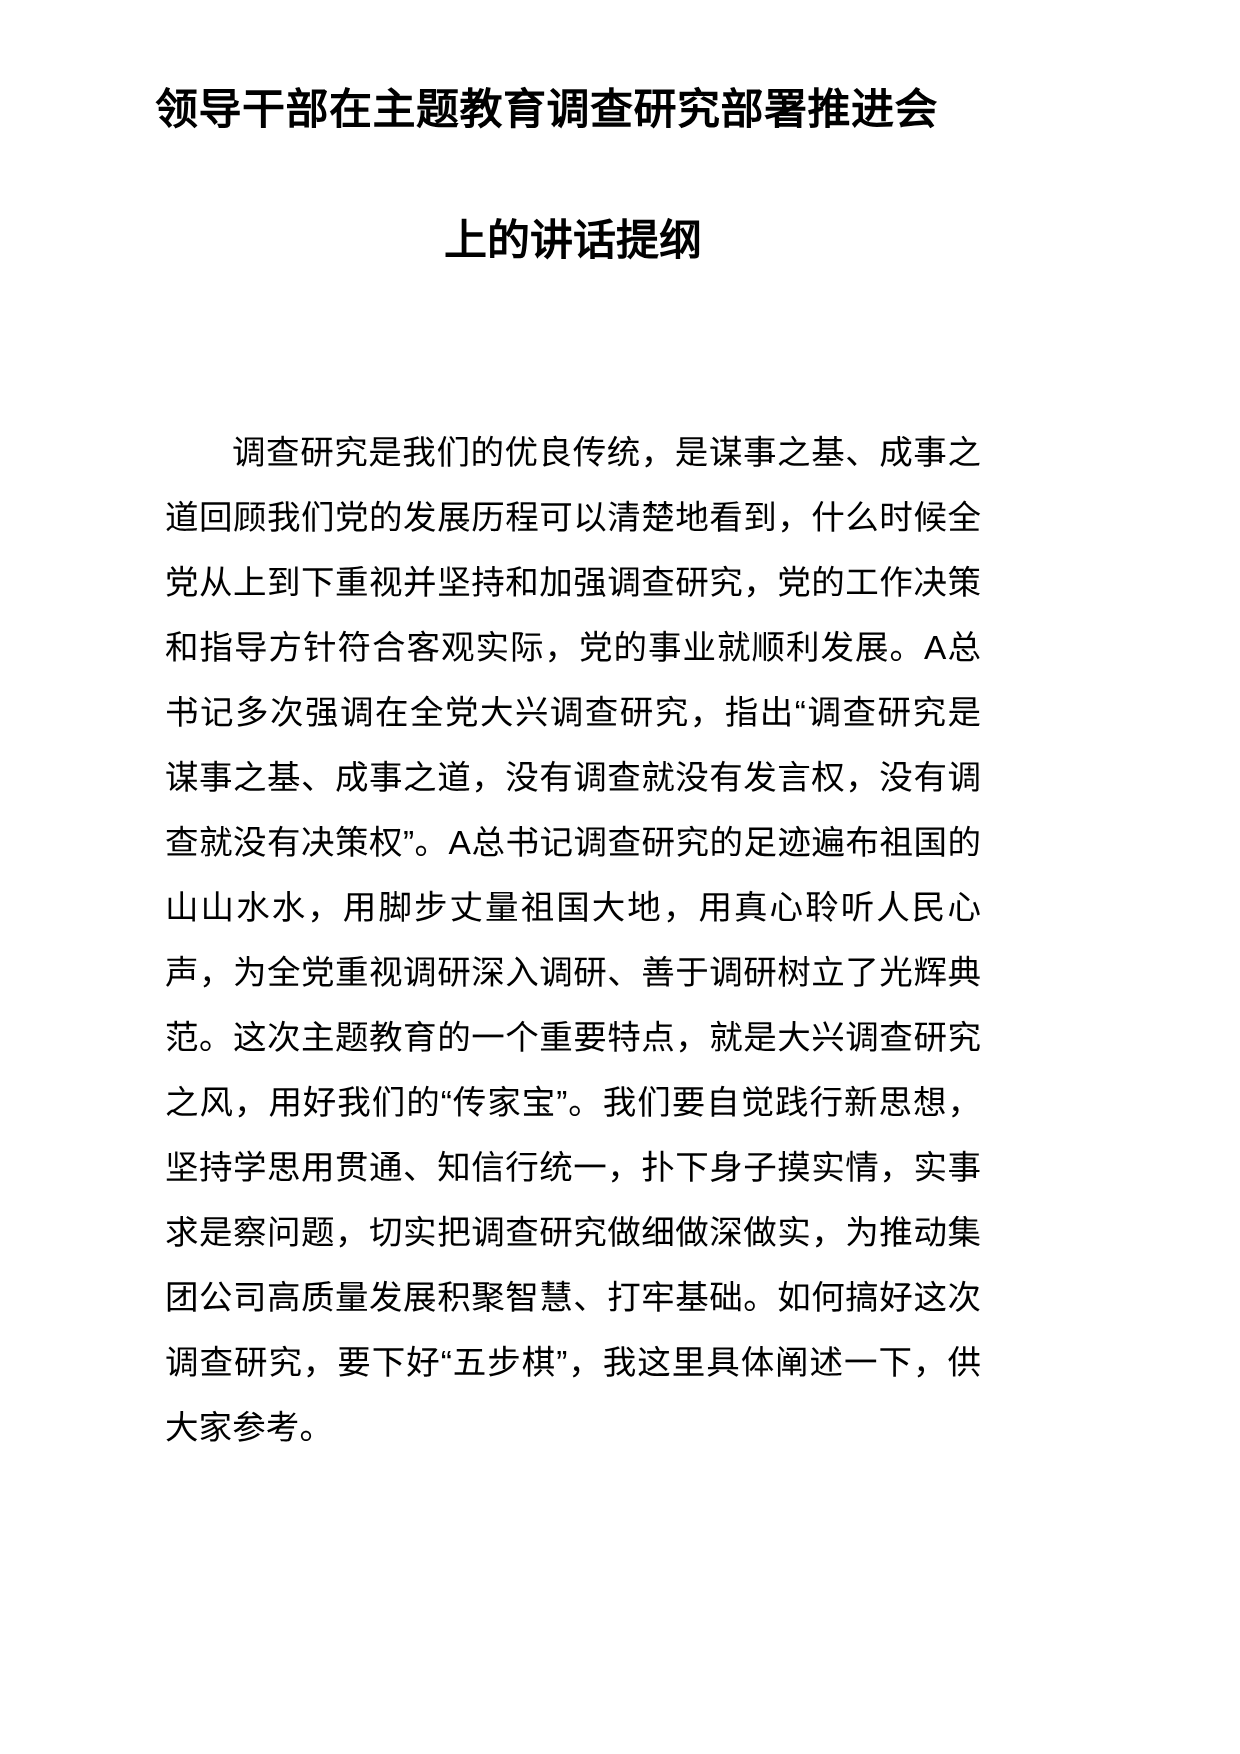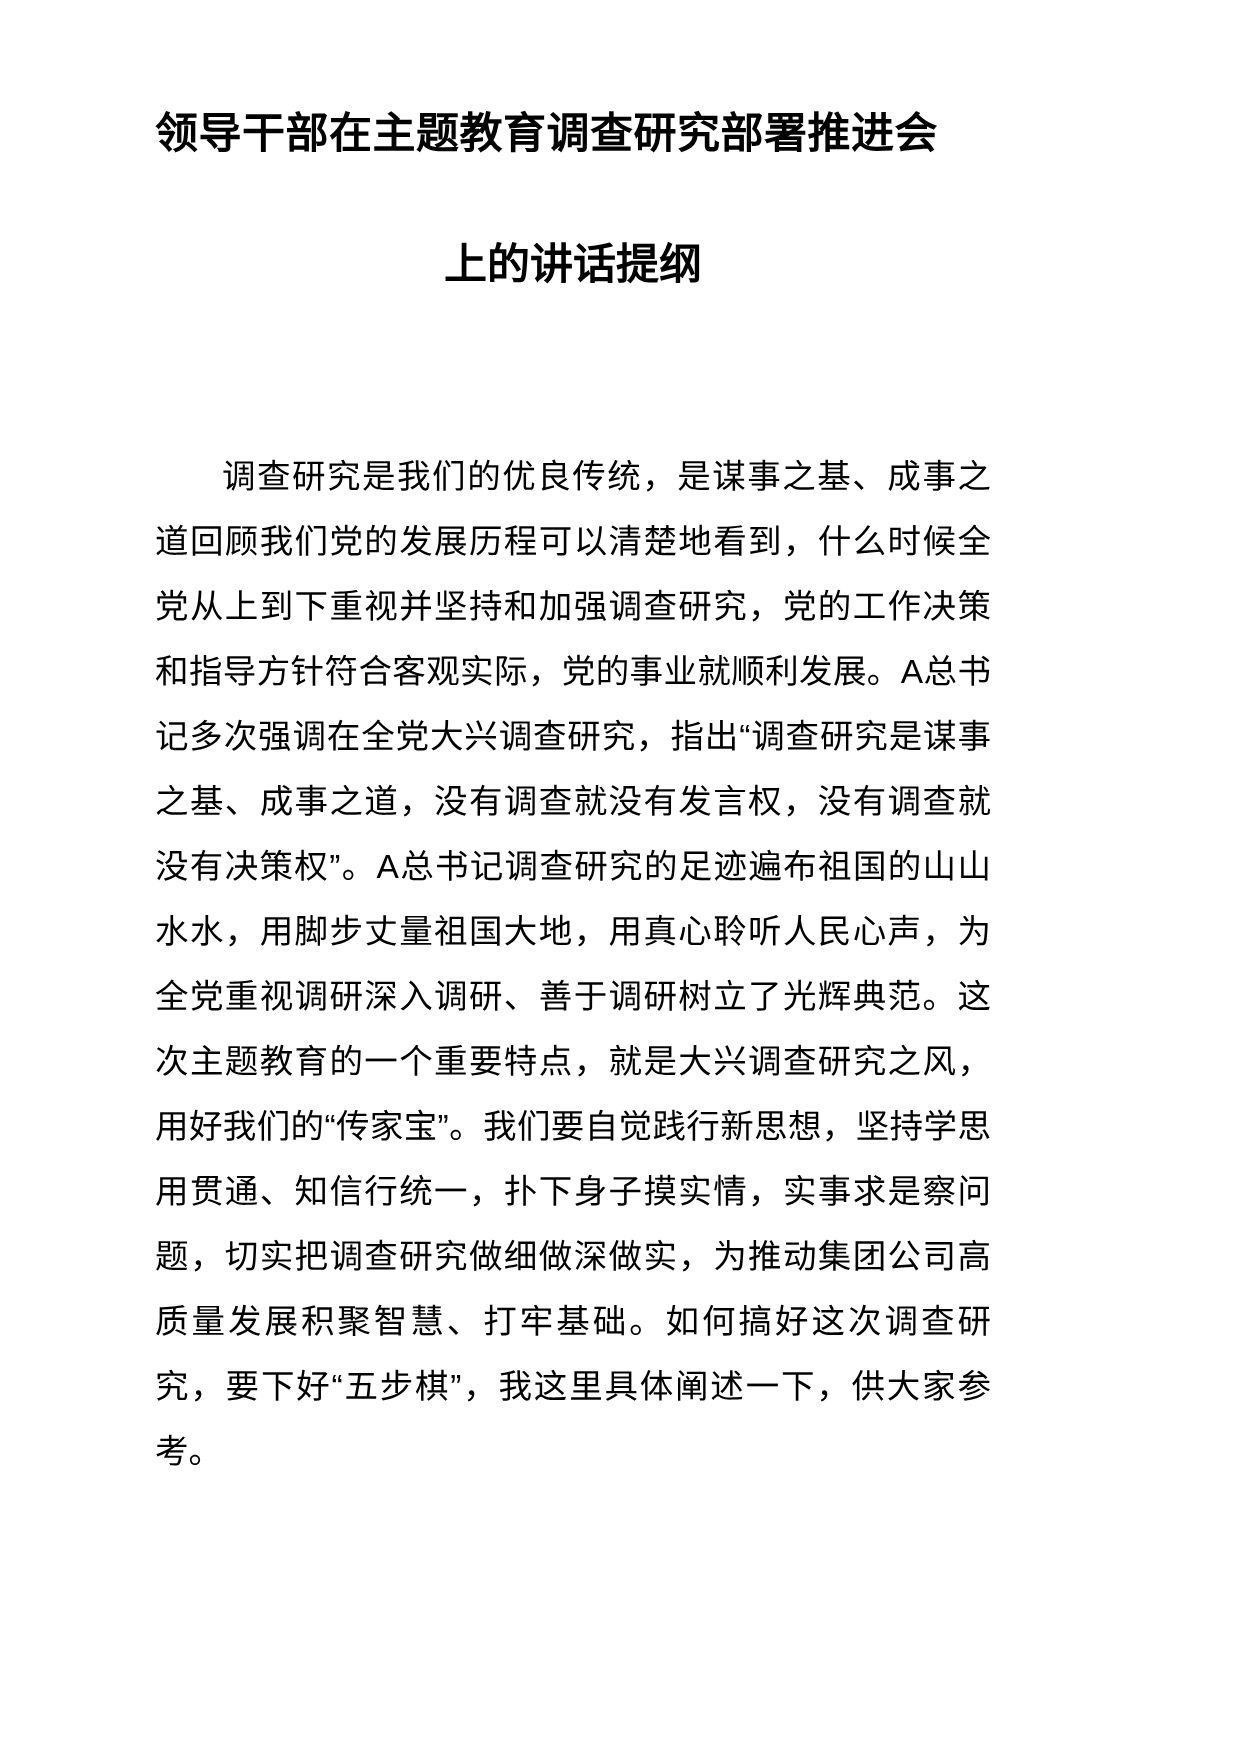--- a/index.html
+++ b/index.html
@@ -27,21 +27,21 @@
   .page-inner {
     position: absolute;
     left: 155px;
     top: 0;
     width: 836px;
   }
 
   
   .doc-title {
     margin: 0;
-    padding-top: 112px;
+    padding-top: 88px;
     font-size: 43px;
     line-height: 1.0;
     font-weight: 700;
     text-align: center;
     letter-spacing: 0px;
     color: #000000;
     font-family: "Liberation Sans", "DejaVu Sans", sans-serif;
   }
 
   .title-line {
@@ -57,21 +57,21 @@
   .title-line.line-2 {
     margin-top: 88px;
   }
 
   
   .body-block {
     margin-top: 158px;
   }
 
   .body-paragraph {
-    margin: 0;
+    margin: 10px;
     font-size: 33.5px;
     line-height: 65px;
     text-align: justify;
     text-justify: inter-ideograph;
     text-indent: 2em;
     color: #000000;
     font-family: "Liberation Sans", "DejaVu Sans", sans-serif;
     font-weight: 400;
     letter-spacing: 0.1px;
   }

